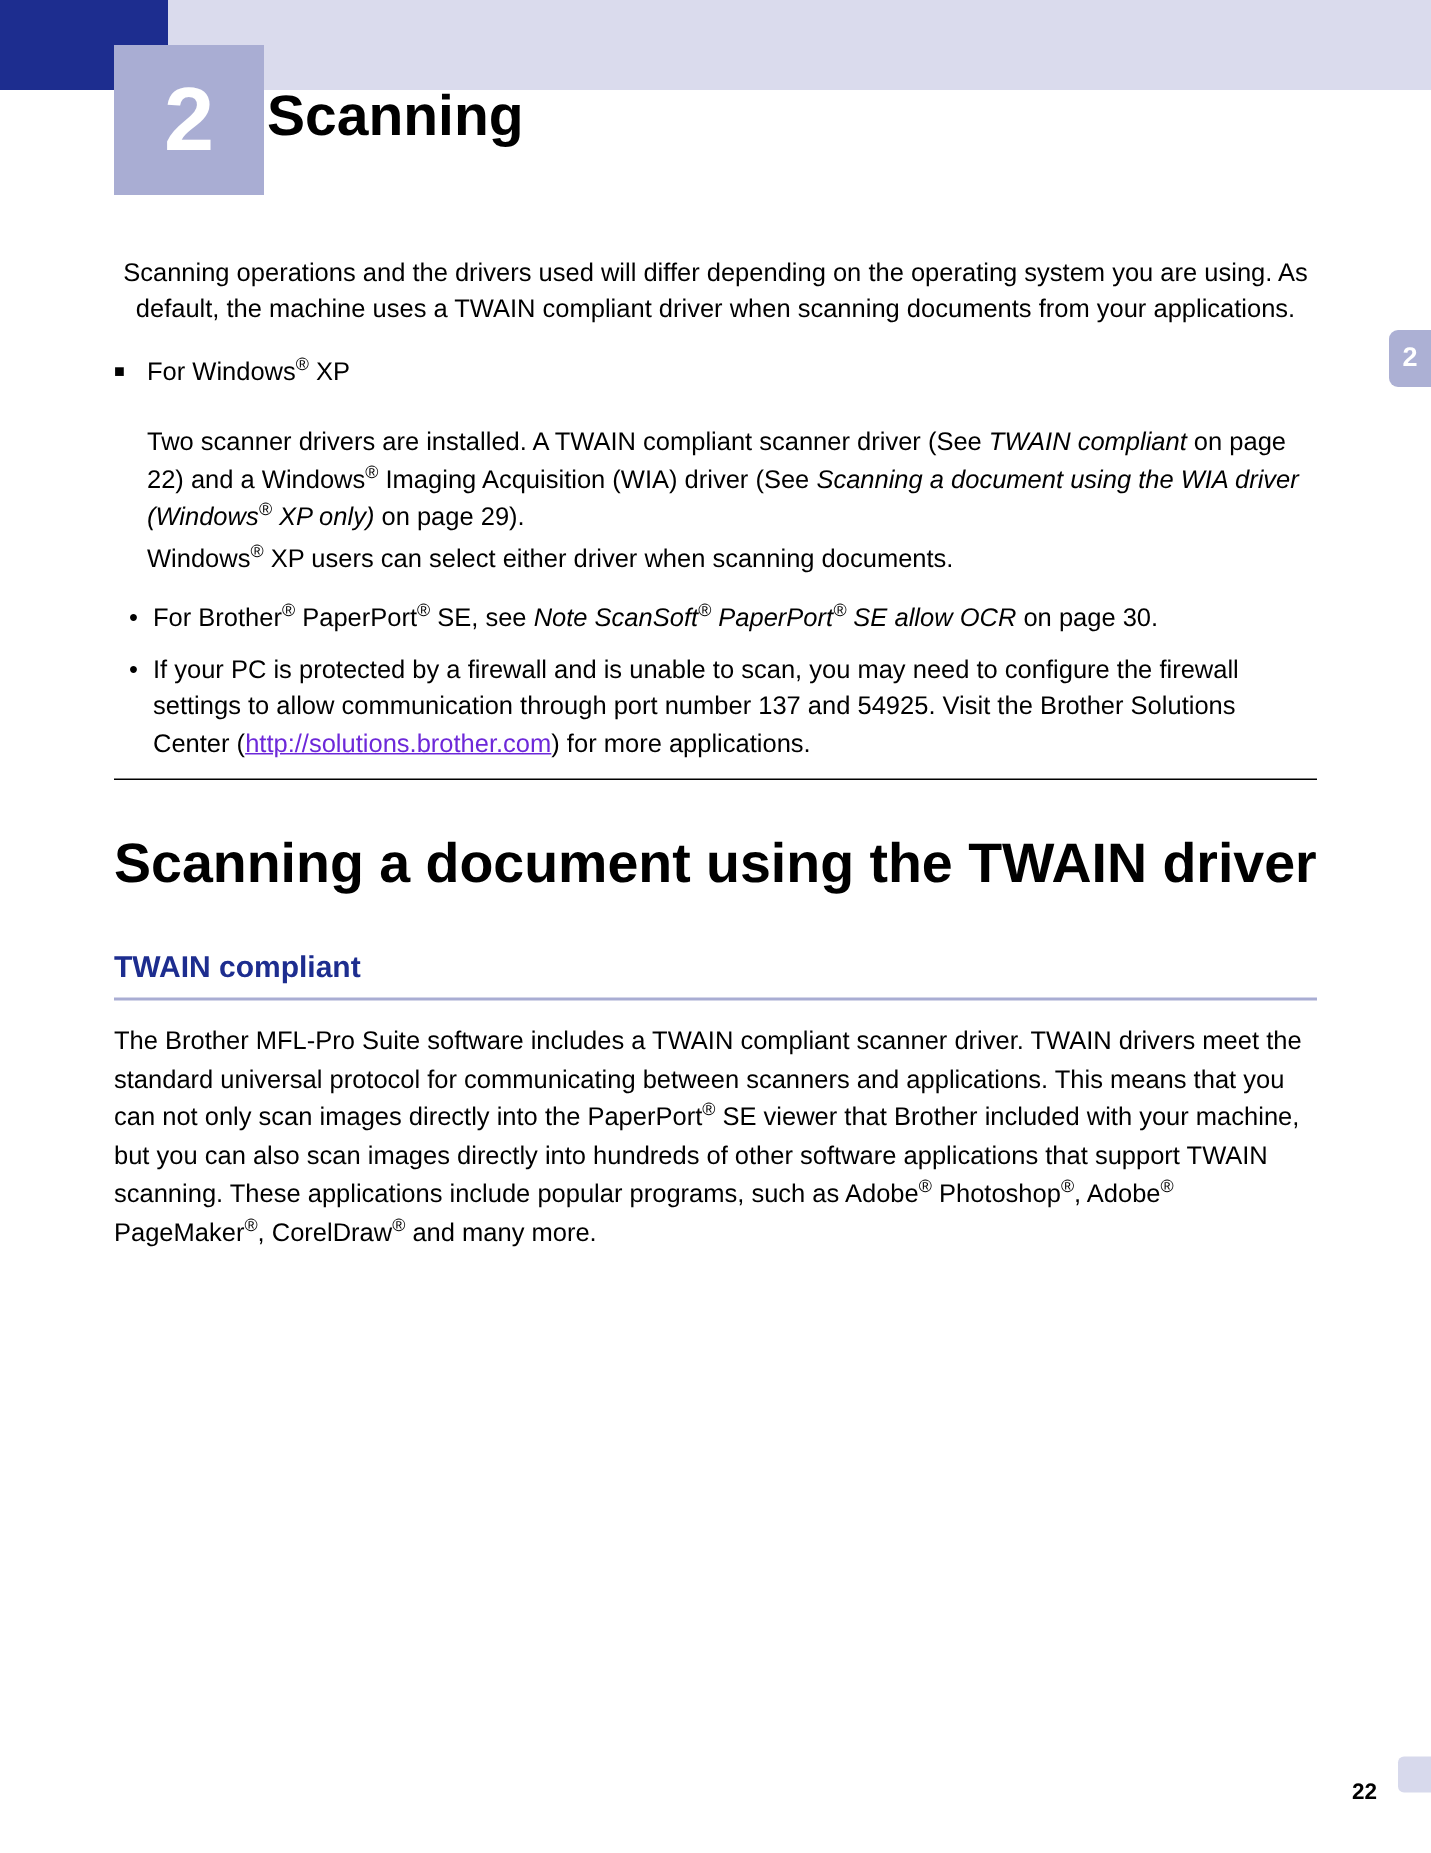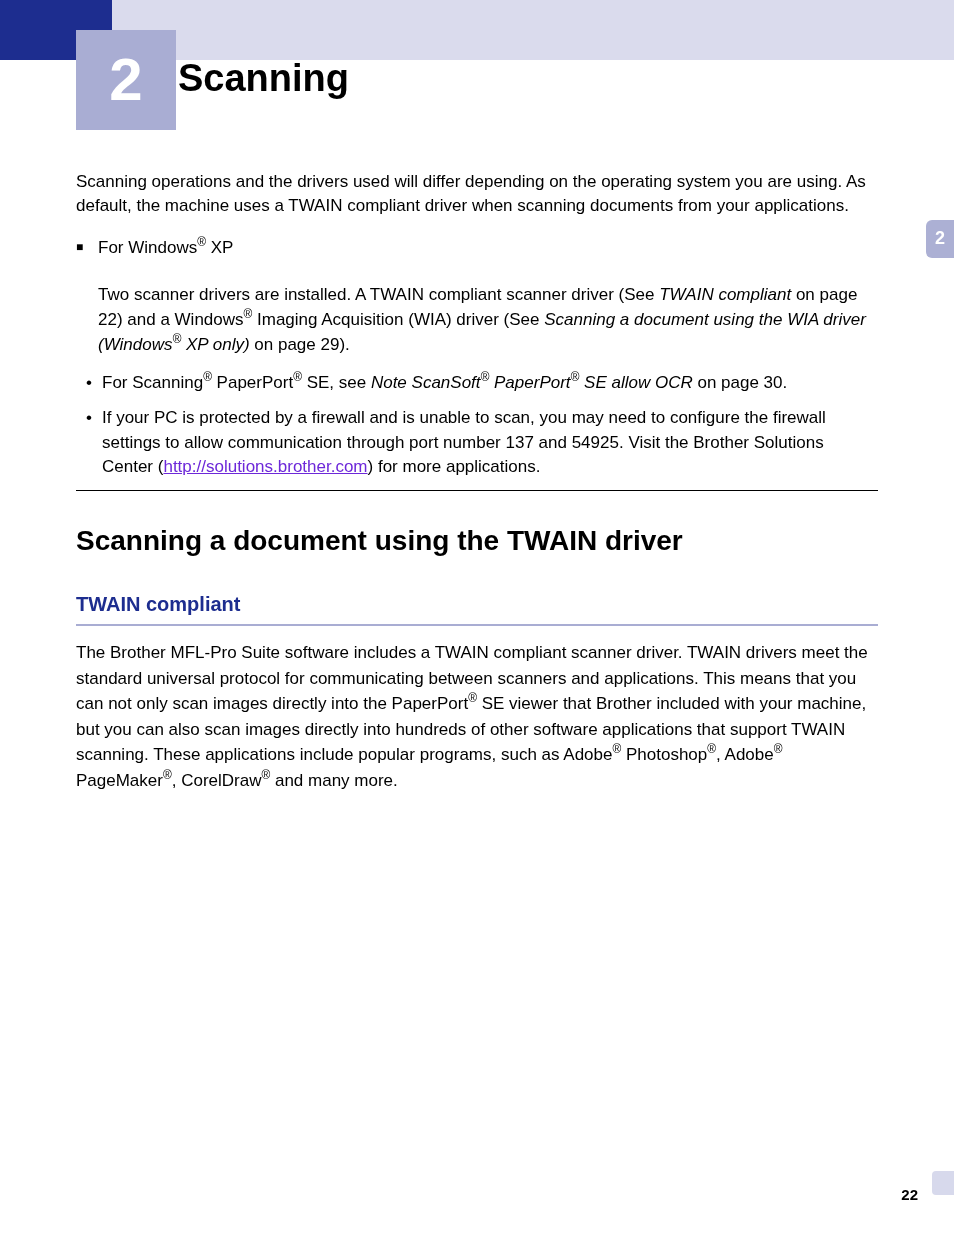--- a/index.html
+++ b/index.html
@@ -57,21 +57,21 @@
     font-weight: bold;
     font-size: 18px;
     display: flex;
     align-items: center;
     justify-content: center;
     border-radius: 6px 0 0 6px;
   }
   .content {
     padding: 20px 76px 0 76px;
   }
-  .intro { margin-bottom: 18px; }
+  .intro { margin-bottom: 18px; text-align: center; }
   .bullet-row { display: flex; margin-bottom: 10px; margin-top: 4px; }
   .bullet-sq { width: 22px; flex-shrink: 0; font-size: 12px; padding-top:3px;}
   .sub-indent { margin-left: 22px; margin-bottom: 14px; line-height: 1.45; margin-top: 24px; }
   sup { font-size: 0.7em; vertical-align: super; line-height: 0; }
   .italic { font-style: italic; }
   .note-block { margin: 14px 0 0 0; }
   .note-header {
     display: flex;
     align-items: center;
     gap: 6px;
@@ -91,21 +91,21 @@
   }
   .note-bullet { display: flex; margin-left: 10px; margin-bottom: 10px; line-height:1.45;}
   .note-bullet .dot { width: 16px; flex-shrink: 0; }
   .note-underline {
     border-bottom: 1px solid #000;
     margin-top: 6px;
     margin-bottom: 30px;
   }
   a { color: #6d28d9; text-decoration: underline; }
   h2.section {
-    font-size: 28px;
+    font-size: 37px;
     font-weight: bold;
     margin-bottom: 30px;
   }
   h3.subsection {
     font-size: 20px;
     font-weight: bold;
     color: #1d2d8f;
     border-bottom: 2px solid #a9add3;
     padding-bottom: 6px;
     margin-bottom: 14px;
@@ -149,27 +149,30 @@
     <span class="bullet-sq">■</span>
     <span>
       <span>For Windows</span><sup>®</sup><span> XP</span>
     </span>
   </div>
 
   <p class="sub-indent">
     <span>Two scanner drivers are installed. A TWAIN compliant scanner driver (See </span><span class="italic">TWAIN compliant</span><span> on page 22) and a Windows</span><sup>®</sup><span> Imaging Acquisition (WIA) driver (See </span><span class="italic"><span>Scanning a document using the WIA driver (Windows</span><sup>®</sup><span> XP only)</span></span><span> on page 29).</span>
   </p>
 
+  <p class="sub-indent" style="margin-top:-10px;">
+    <span>Windows</span><sup>®</sup><span> XP users can select either driver when scanning documents.</span>
+  </p>
 
   <div class="note-block">
 
     <div class="note-bullet">
       <span class="dot">•</span>
       <span>
-        <span>For Scanning</span><sup>®</sup><span> PaperPort</span><sup>®</sup><span> SE, see </span><span class="italic"><span>Note ScanSoft</span><sup>®</sup><span> PaperPort</span><sup>®</sup><span> SE allow OCR</span></span><span> on page 30.</span>
+        <span>For Brother</span><sup>®</sup><span> PaperPort</span><sup>®</sup><span> SE, see </span><span class="italic"><span>Note ScanSoft</span><sup>®</sup><span> PaperPort</span><sup>®</sup><span> SE allow OCR</span></span><span> on page 30.</span>
       </span>
     </div>
 
     <div class="note-bullet">
       <span class="dot">•</span>
       <span>
         <span>If your PC is protected by a firewall and is unable to scan, you may need to configure the firewall settings to allow communication through port number 137 and 54925. Visit the Brother Solutions Center (</span><a href="#">http://solutions.brother.com</a><span>) for more applications.</span>
       </span>
     </div>
 

